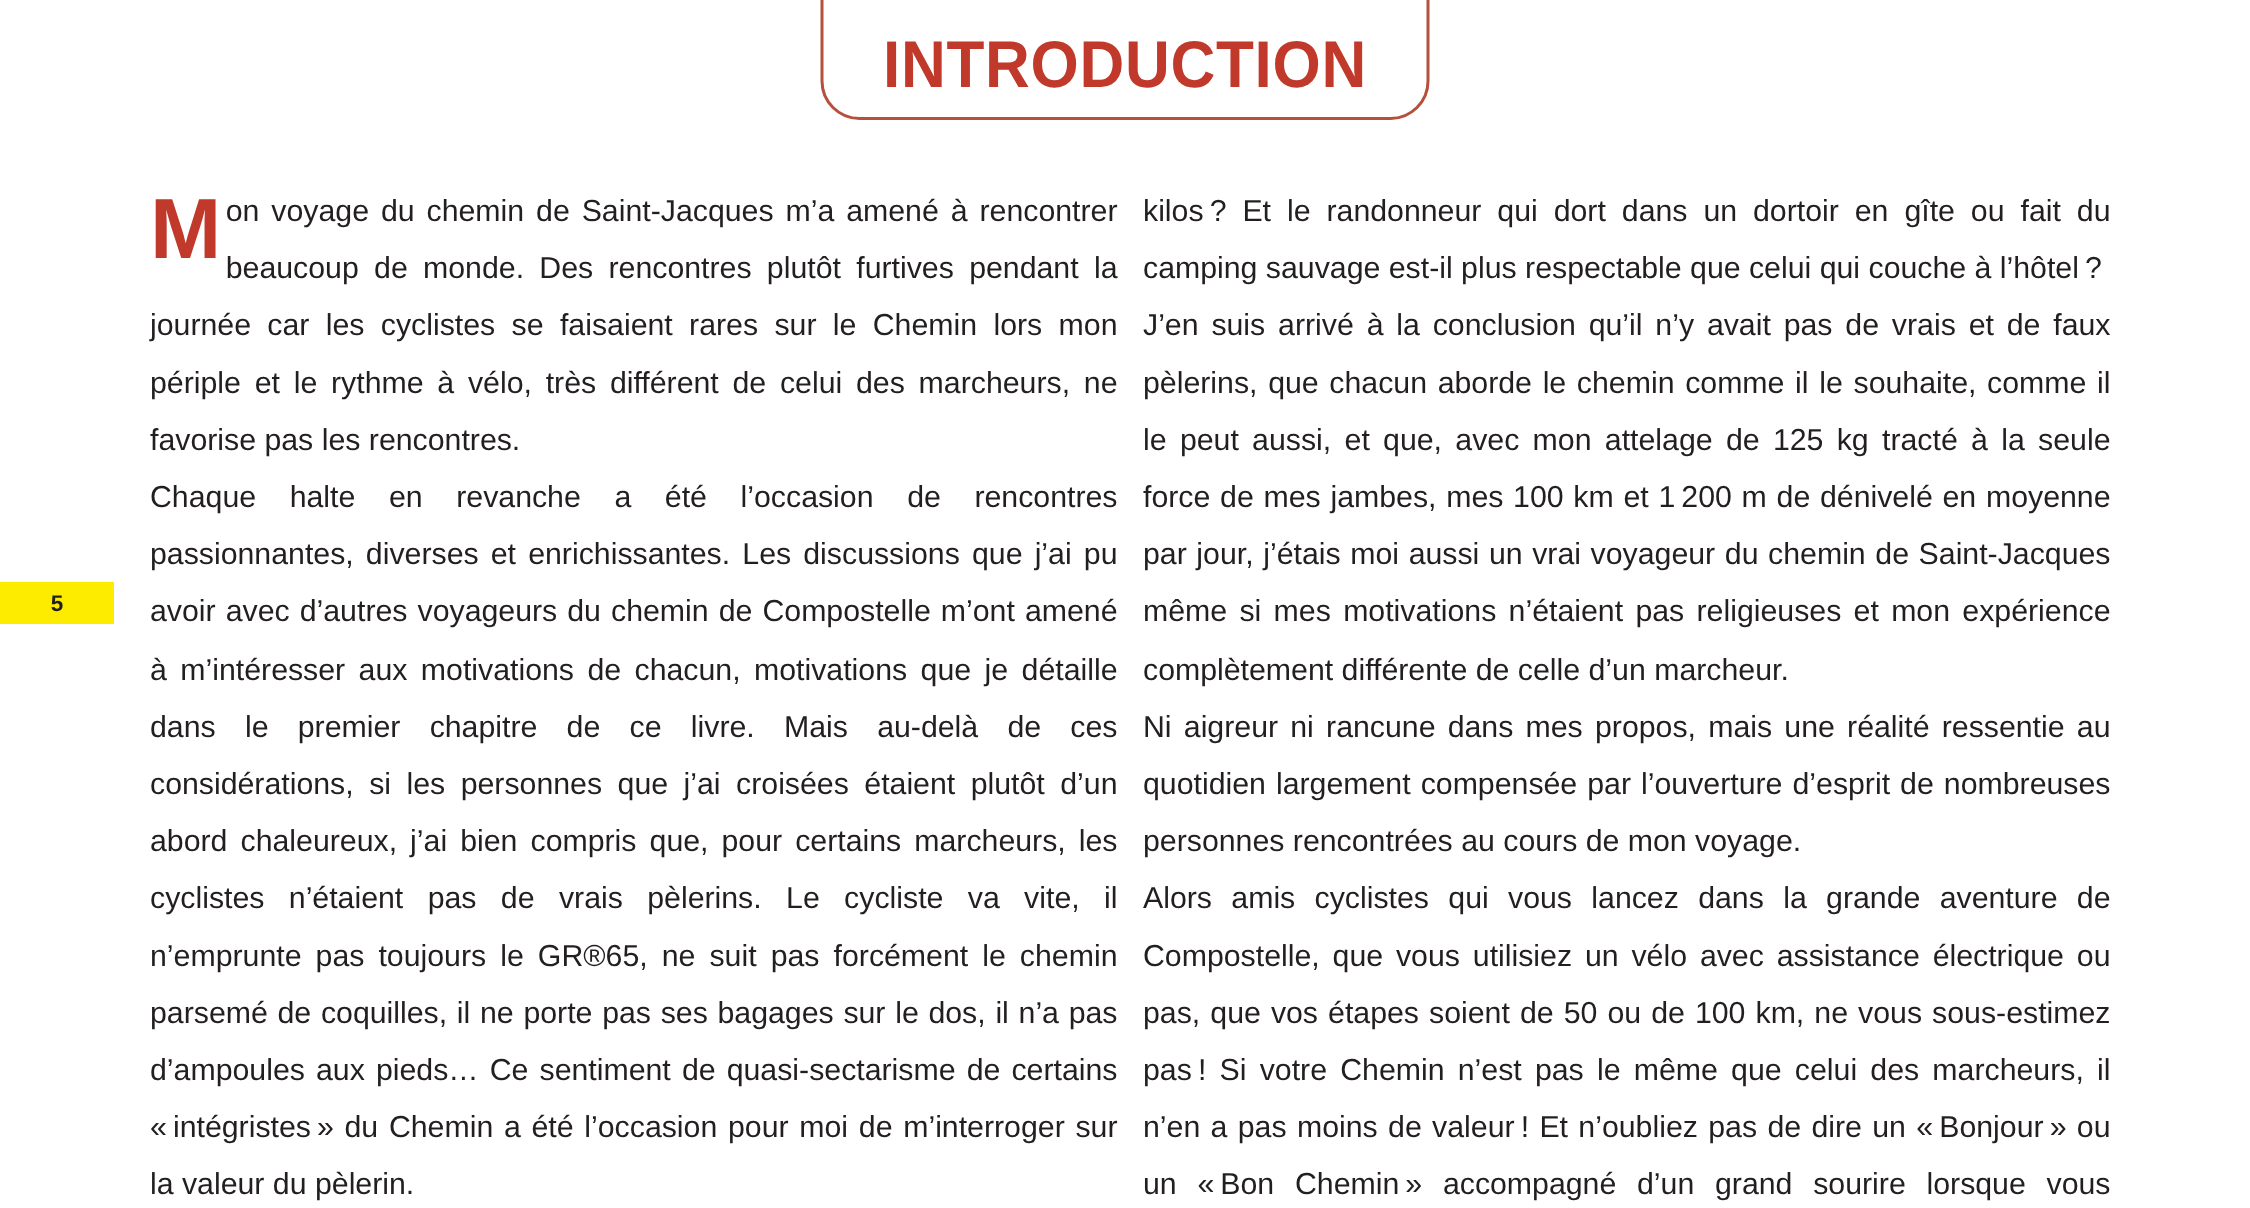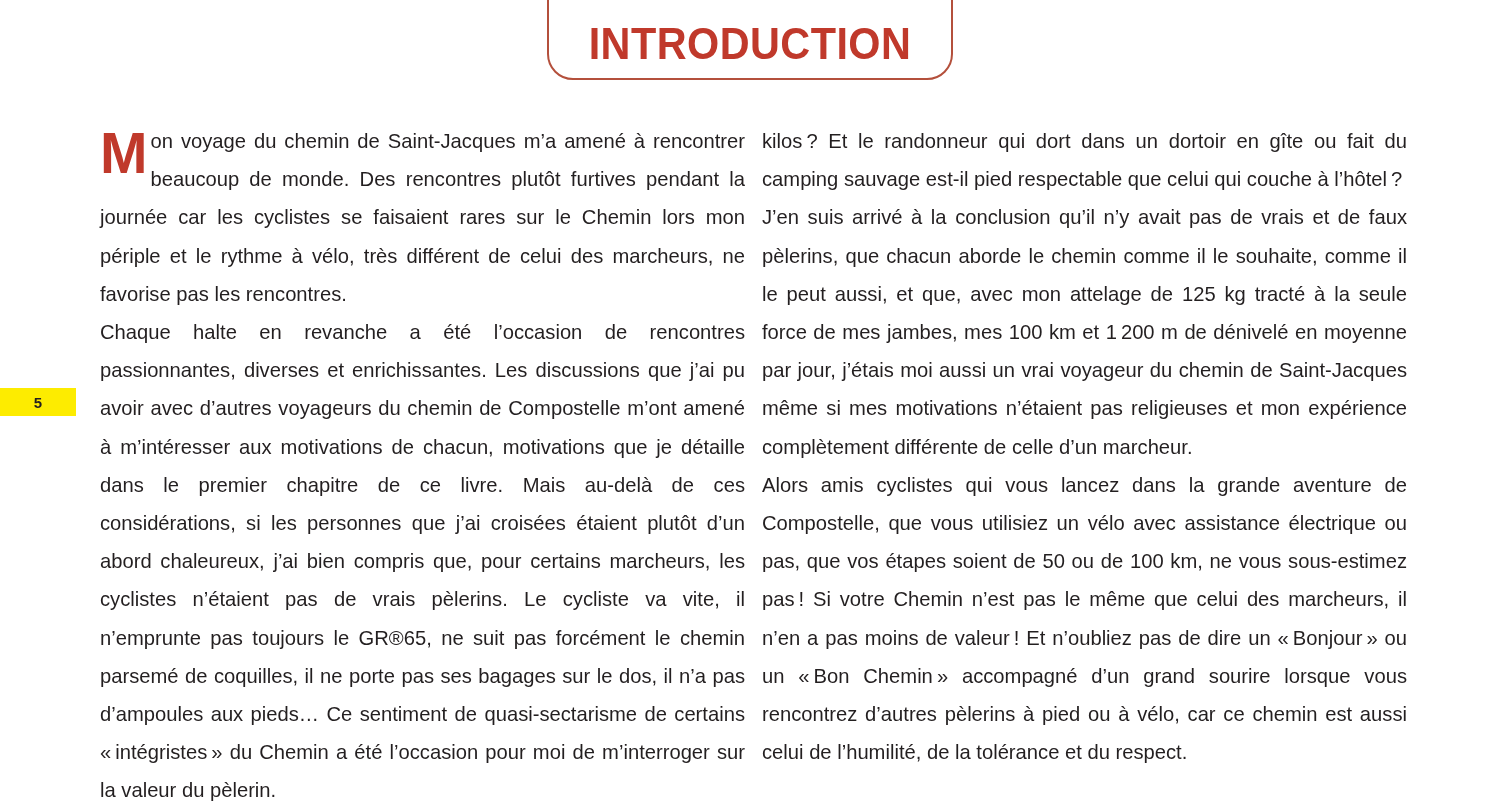--- a/index.html
+++ b/index.html
@@ -131,24 +131,27 @@
       <span id="drop-cap">M</span><span>on voyage du chemin de Saint-Jacques m’a amené à rencontrer beaucoup de monde. Des rencontres plutôt furtives pendant la journée car les cyclistes se faisaient rares sur le Chemin lors mon périple et le rythme à vélo, très différent de celui des marcheurs, ne favorise pas les rencontres.</span>
     </p>
     <p>
       <span>Chaque halte en revanche a été l’occasion de rencontres passionnantes, diverses et enrichissantes. Les discussions que j’ai pu avoir avec d’autres voyageurs du chemin de Compostelle m’ont amené à m’intéresser aux motivations de chacun, motivations que je détaille dans le premier chapitre de ce livre. Mais au-delà de ces considérations, si les personnes que j’ai croisées étaient plutôt d’un abord chaleureux, j’ai bien compris que, pour certains marcheurs, les cyclistes n’étaient pas de vrais pèlerins. Le cycliste va vite, il n’emprunte pas toujours le GR®65, ne suit pas forcément le chemin parsemé de coquilles, il ne porte pas ses bagages sur le dos, il n’a pas d’ampoules aux pieds… Ce sentiment de quasi-sectarisme de certains « intégristes » du Chemin a été l’occasion pour moi de m’interroger sur la valeur du pèlerin.</span>
     </p>
 
   </div>
 
   <div class="column" id="column-right">
     <p>
-      <span>kilos ? Et le randonneur qui dort dans un dortoir en gîte ou fait du camping sauvage est-il pied respectable que celui qui couche à l’hôtel ?</span>
+      <span>kilos ? Et le randonneur qui dort dans un dortoir en gîte ou fait du camping sauvage est-il plus respectable que celui qui couche à l’hôtel ?</span>
     </p>
     <p>
       <span>J’en suis arrivé à la conclusion qu’il n’y avait pas de vrais et de faux pèlerins, que chacun aborde le chemin comme il le souhaite, comme il le peut aussi, et que, avec mon attelage de 125 kg tracté à la seule force de mes jambes, mes 100 km et 1 200 m de dénivelé en moyenne par jour, j’étais moi aussi un vrai voyageur du chemin de Saint-Jacques même si mes motivations n’étaient pas religieuses et mon expérience complètement différente de celle d’un marcheur.</span>
+    </p>
+    <p>
+      <span>Ni aigreur ni rancune dans mes propos, mais une réalité ressentie au quotidien largement compensée par l’ouverture d’esprit de nombreuses personnes rencontrées au cours de mon voyage.</span>
     </p>
     <p>
       <span>Alors amis cyclistes qui vous lancez dans la grande aventure de Compostelle, que vous utilisiez un vélo avec assistance électrique ou pas, que vos étapes soient de 50 ou de 100 km, ne vous sous-estimez pas ! Si votre Chemin n’est pas le même que celui des marcheurs, il n’en a pas moins de valeur ! Et n’oubliez pas de dire un « Bonjour » ou un « Bon Chemin » accompagné d’un grand sourire lorsque vous rencontrez d’autres pèlerins à pied ou à vélo, car ce chemin est aussi celui de l’humilité, de la tolérance et du respect.</span>
     </p>
 
   </div>
 
 </div>
 
 </body></html>

